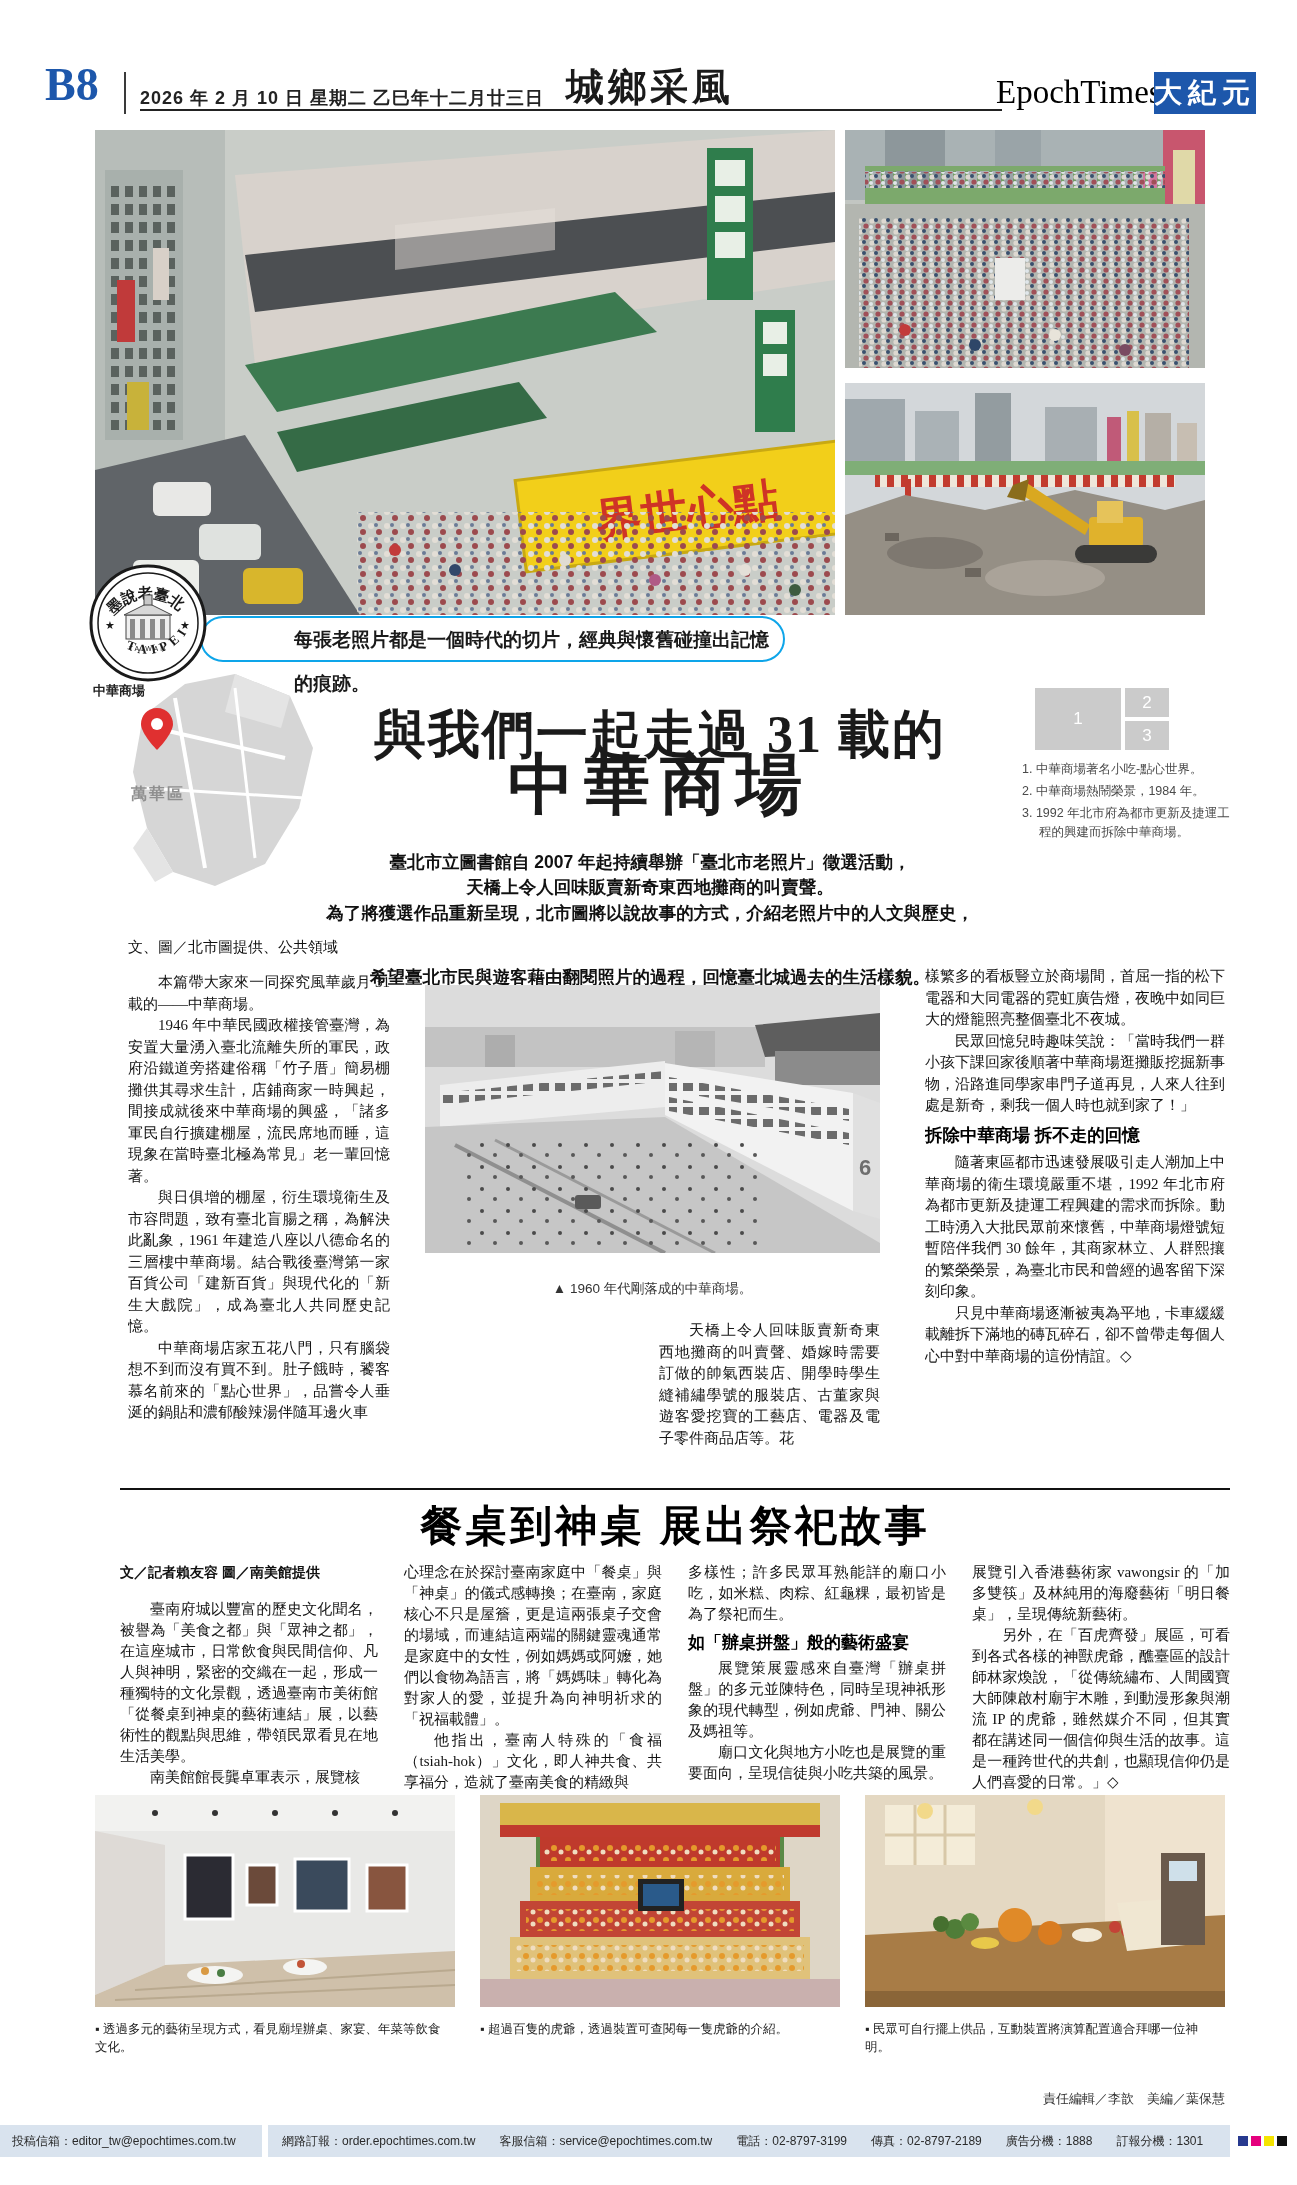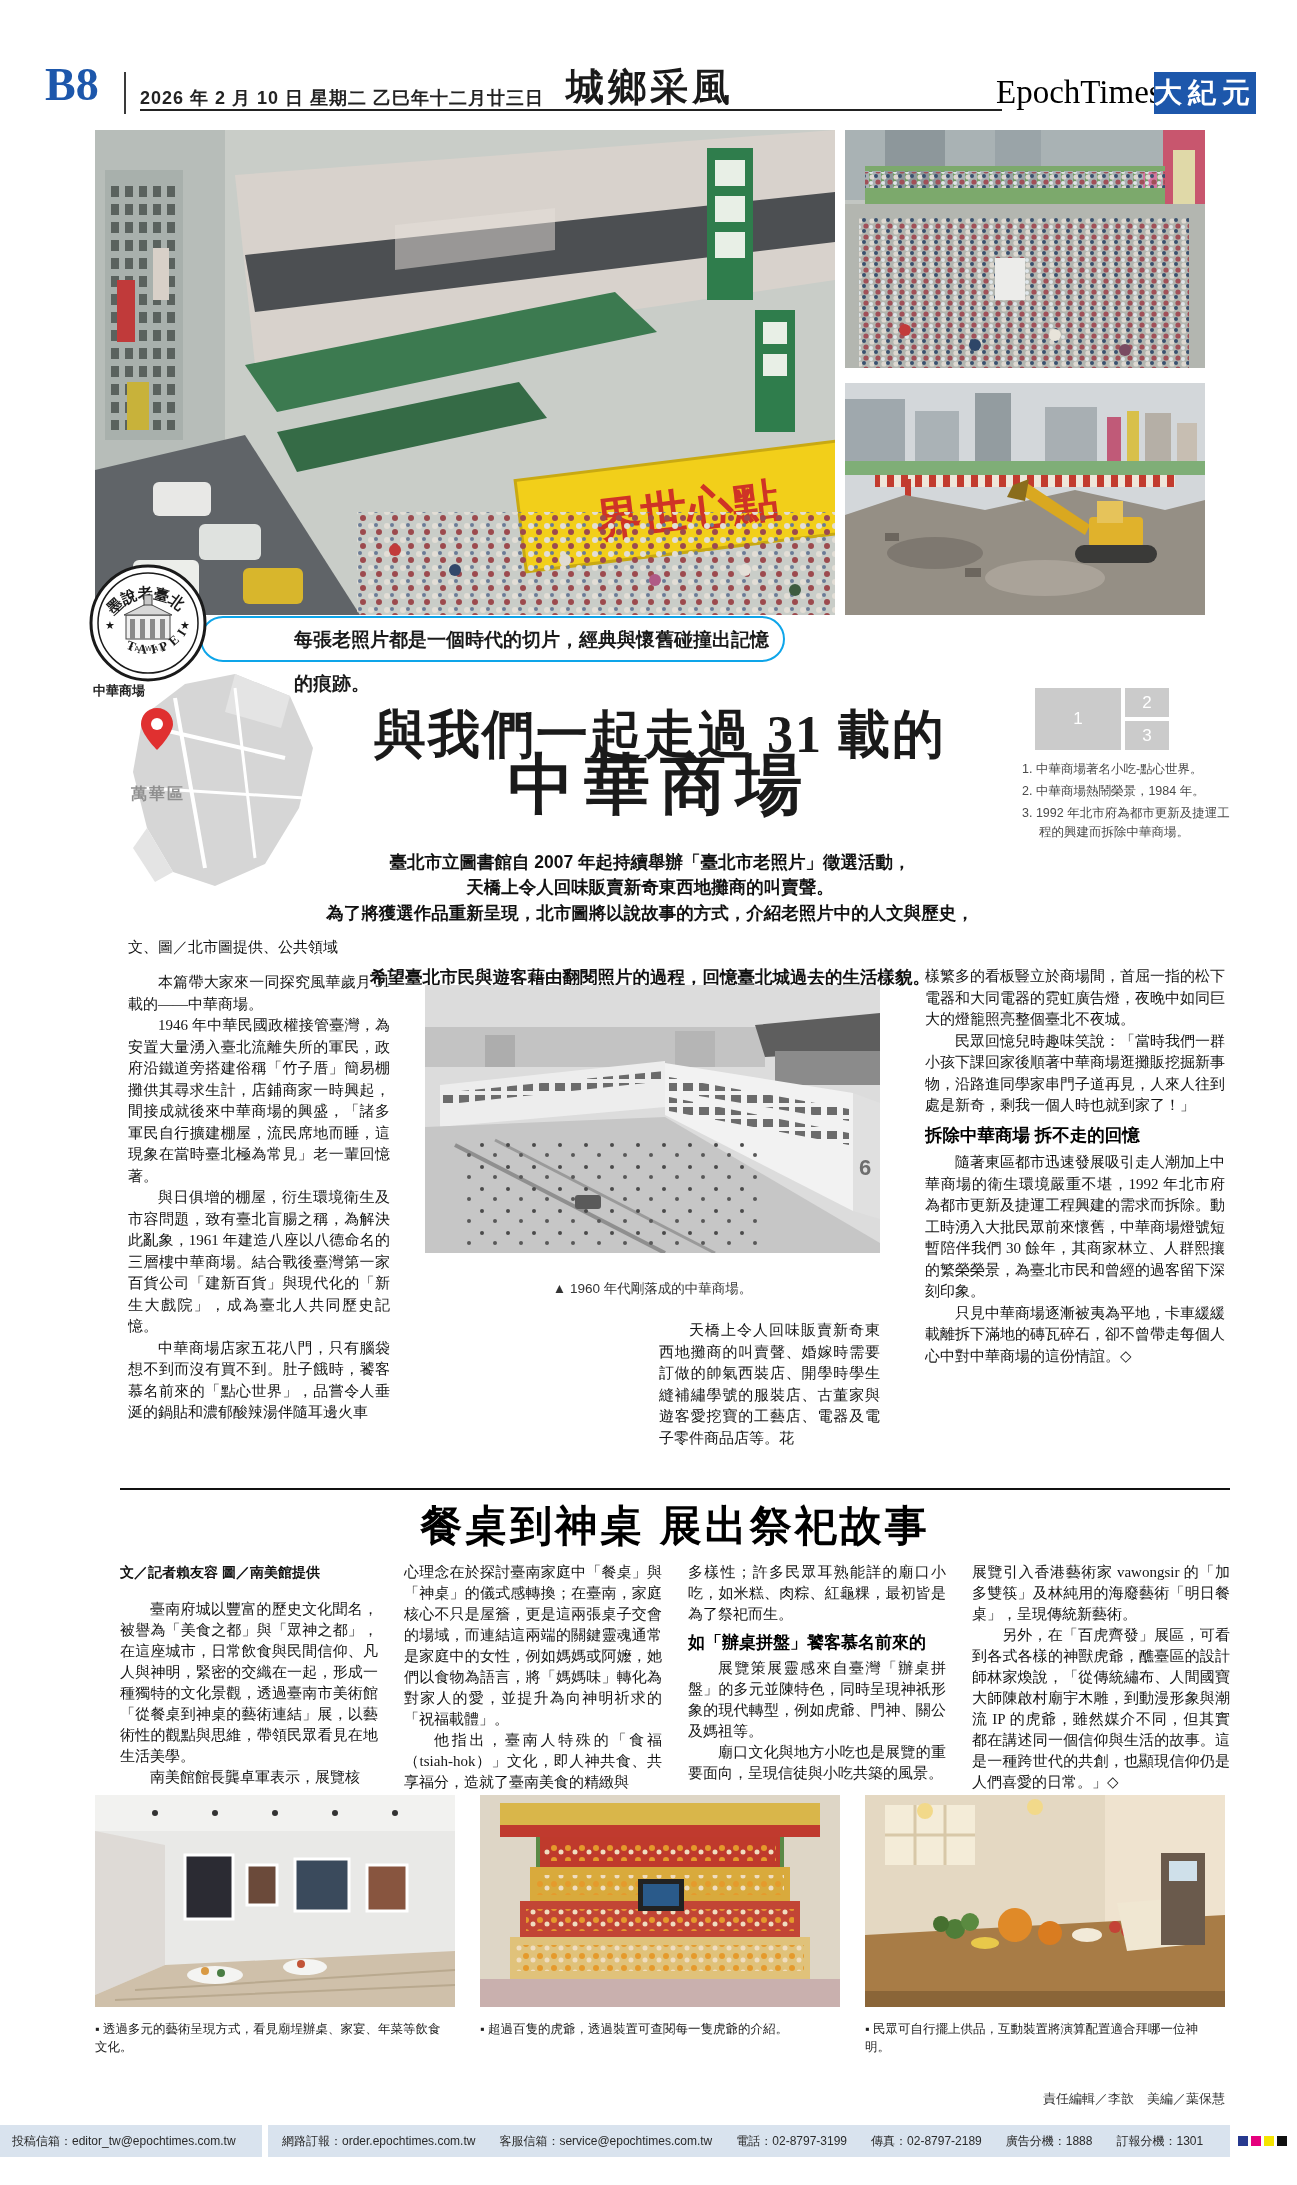--- a/index.html
+++ b/index.html
@@ -320,21 +320,21 @@
     <p class="a2by">文／記者賴友容 圖／南美館提供</p>
     <p>臺南府城以豐富的歷史文化聞名，被譽為「美食之都」與「眾神之都」，在這座城市，日常飲食與民間信仰、凡人與神明，緊密的交織在一起，形成一種獨特的文化景觀，透過臺南市美術館「從餐桌到神桌的藝術連結」展，以藝術性的觀點與思維，帶領民眾看見在地生活美學。</p>
     <p>南美館館長龔卓軍表示，展覽核</p>
   </div>
   <div class="abs a2col" style="left:404px;">
     <p class="noind">心理念在於探討臺南家庭中「餐桌」與「神桌」的儀式感轉換；在臺南，家庭核心不只是屋簷，更是這兩張桌子交會的場域，而連結這兩端的關鍵靈魂通常是家庭中的女性，例如媽媽或阿嬤，她們以食物為語言，將「媽媽味」轉化為對家人的愛，並提升為向神明祈求的「祝福載體」。</p>
     <p>他指出，臺南人特殊的「食福（tsiah-hok）」文化，即人神共食、共享福分，造就了臺南美食的精緻與</p>
   </div>
   <div class="abs a2col" style="left:688px;">
     <p class="noind">多樣性；許多民眾耳熟能詳的廟口小吃，如米糕、肉粽、紅龜粿，最初皆是為了祭祀而生。</p>
-    <p class="sub2">如「辦桌拼盤」饕客慕名前來的</p>
+    <p class="sub2">如「辦桌拼盤」般的藝術盛宴</p>
     <p>展覽策展靈感來自臺灣「辦桌拼盤」的多元並陳特色，同時呈現神祇形象的現代轉型，例如虎爺、門神、關公及媽祖等。</p>
     <p>廟口文化與地方小吃也是展覽的重要面向，呈現信徒與小吃共築的風景。</p>
   </div>
   <div class="abs a2col" style="left:972px;">
     <p class="noind">展覽引入香港藝術家 vawongsir 的「加多雙筷」及林純用的海廢藝術「明日餐桌」，呈現傳統新藝術。</p>
     <p>另外，在「百虎齊發」展區，可看到各式各樣的神獸虎爺，醮臺區的設計師林家煥說，「從傳統繡布、人間國寶大師陳啟村廟宇木雕，到動漫形象與潮流 IP 的虎爺，雖然媒介不同，但其實都在講述同一個信仰與生活的故事。這是一種跨世代的共創，也顯現信仰仍是人們喜愛的日常。」◇</p>
   </div>
 
   <div class="photo" style="left:95px;top:1795px;width:360px;height:212px;">
     <svg width="360" height="212" viewBox="0 0 360 212">

